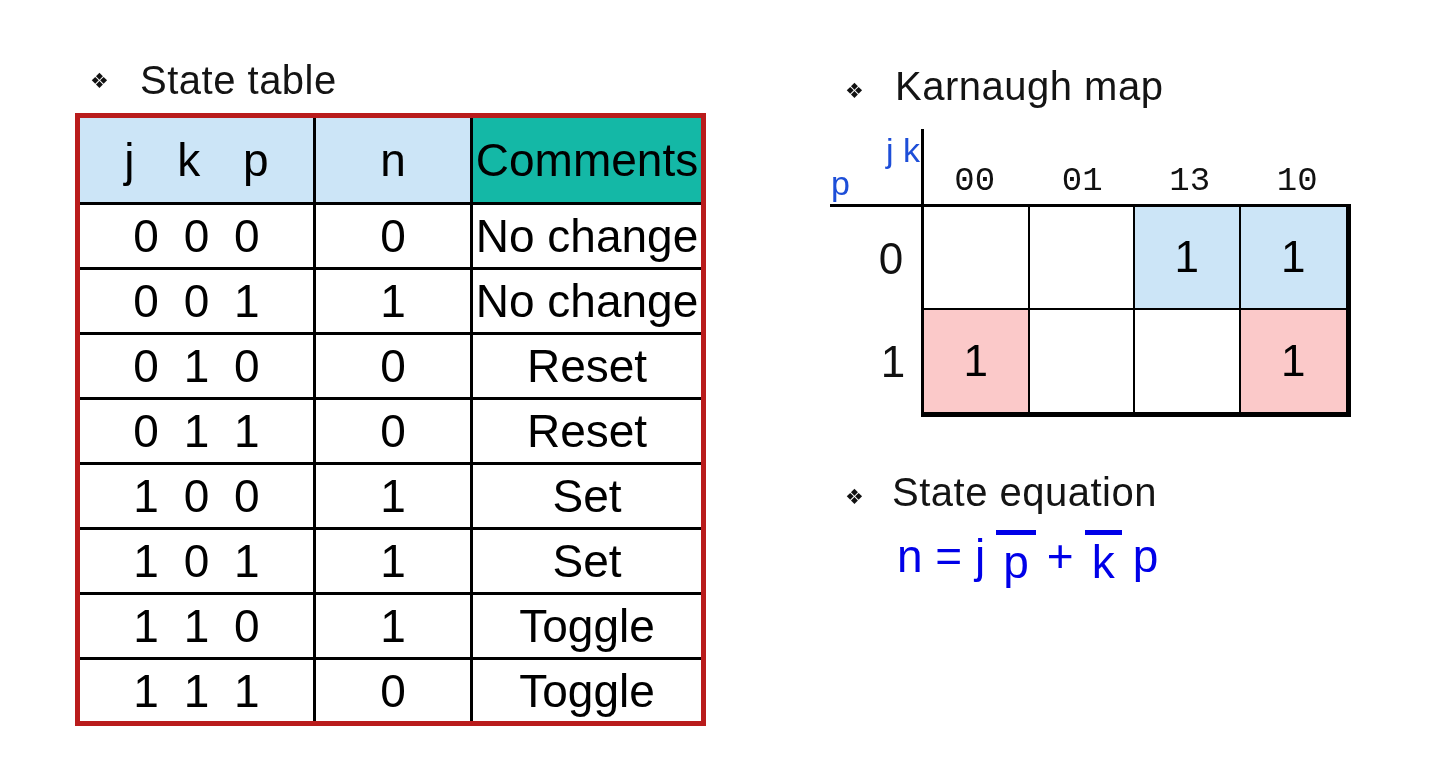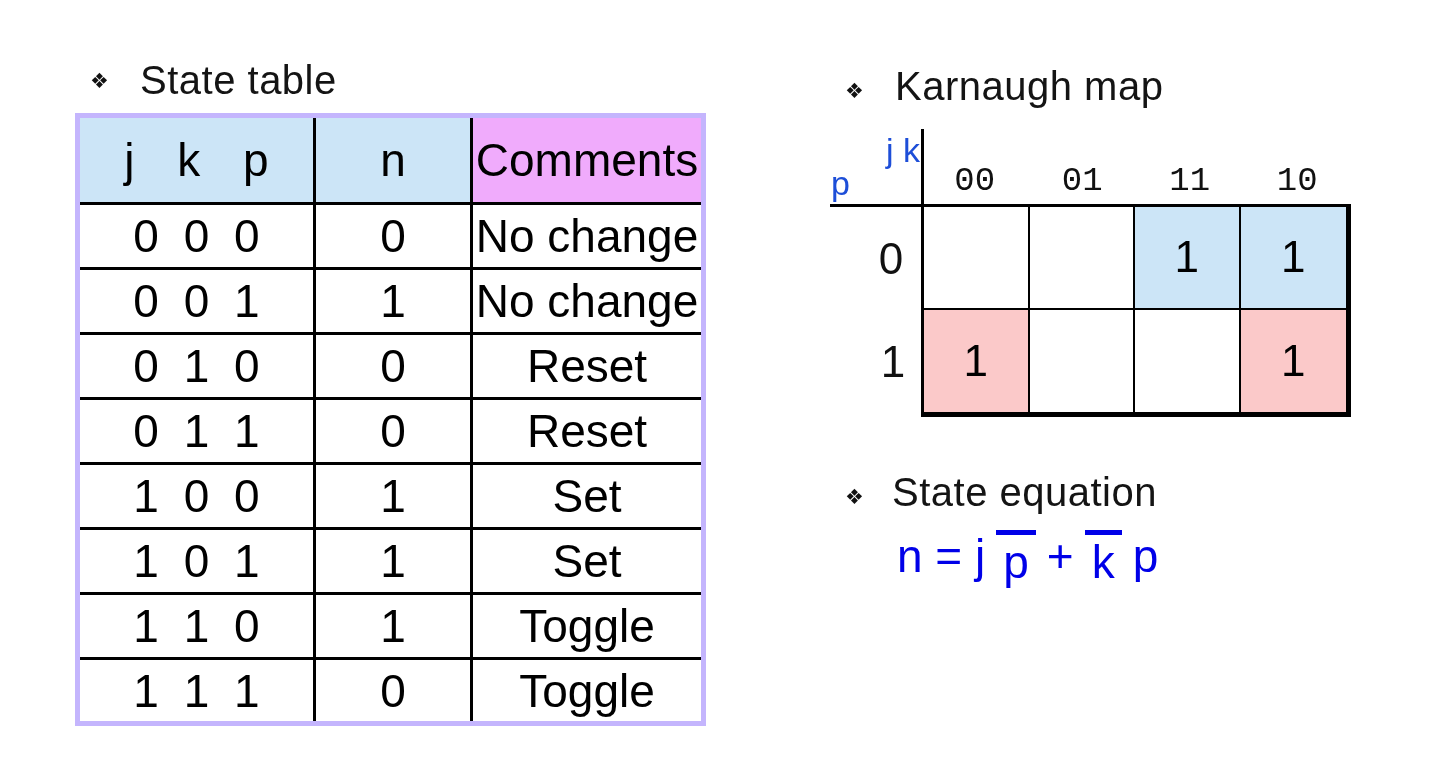--- a/index.html
+++ b/index.html
@@ -35,21 +35,21 @@
 
   
   table.state {
     position: absolute;
     left: 75px;
     top: 113px;
     width: 615px;
     height: 610px;
     border-collapse: collapse;
     table-layout: fixed;
-    border: 5px solid #c4b5fd;
+    border: 5px solid #b91c1c;
   }
   table.state th, table.state td {
     border: 3px solid #000;
     text-align: center;
     vertical-align: middle;
     font-size: 46px;
     font-weight: normal;
     color: #000;
     padding: 0;
     white-space: nowrap;
@@ -162,21 +162,21 @@
 <div class="canvas">
 
   <span class="bullet" style="left:90px; top:70px;">❖</span>
   <span class="sec-title" style="left:140px; top:60px;">State table</span>
 
   <table class="state">
     <thead>
       <tr>
         <th class="jkp-head" style="width: 233px; background-color: rgb(204, 229, 247);">j k p</th>
         <th style="width: 154px; background-color: rgb(204, 229, 247);">n</th>
-        <th style="width: 228px; background-color: #f0abfc;">Comments</th>
+        <th style="width: 228px; background-color: #14b8a6;">Comments</th>
       </tr>
     </thead>
     <tbody>
       <tr>
         <td class="jkp-cell">0 0 0</td>
         <td>0</td>
         <td>No change</td>
       </tr>
       <tr>
         <td class="jkp-cell">0 0 1</td>
@@ -221,21 +221,21 @@
 
   <span class="kmap-label" style="left:886px; top:133px;">j k</span>
   <span class="kmap-label" style="left:831px; top:166px;">p</span>
 
   <div class="kmap-vline"></div>
   <div class="kmap-hline"></div>
 
   <div class="kmap-collabels">
     <span>00</span>
     <span>01</span>
-    <span>11</span>
+    <span>13</span>
     <span>10</span>
   </div>
 
   <div class="kmap-rowlabel" style="left:864px; top:231px;">0</div>
   <div class="kmap-rowlabel" style="left:866px; top:334px;">1</div>
 
   <div class="kmap-grid">
     <div class="kcell" style="background-color: rgb(255, 255, 255);"></div>
     <div class="kcell" style="background-color: rgb(255, 255, 255);"></div>
     <div class="kcell" style="background-color: rgb(204, 229, 247);">1</div>

